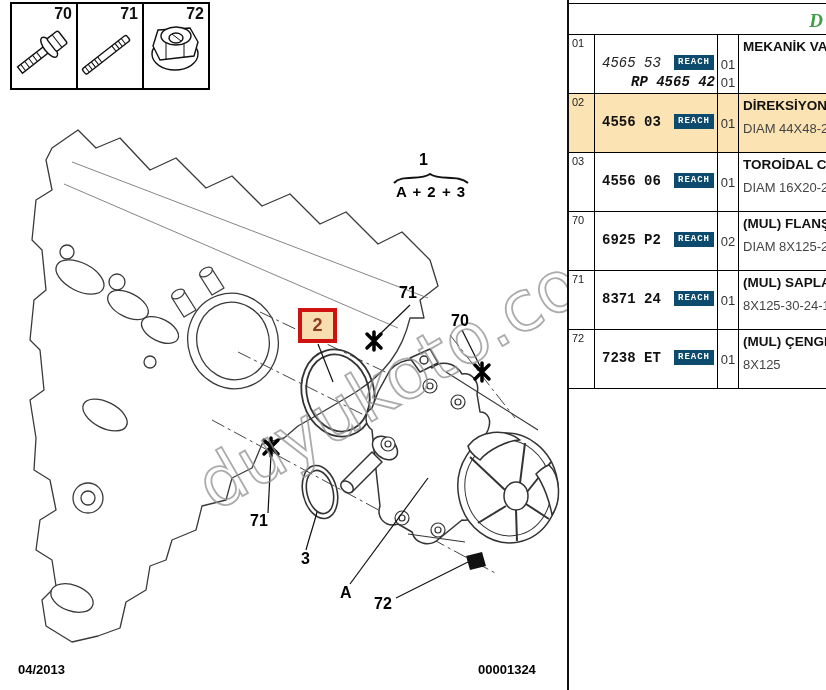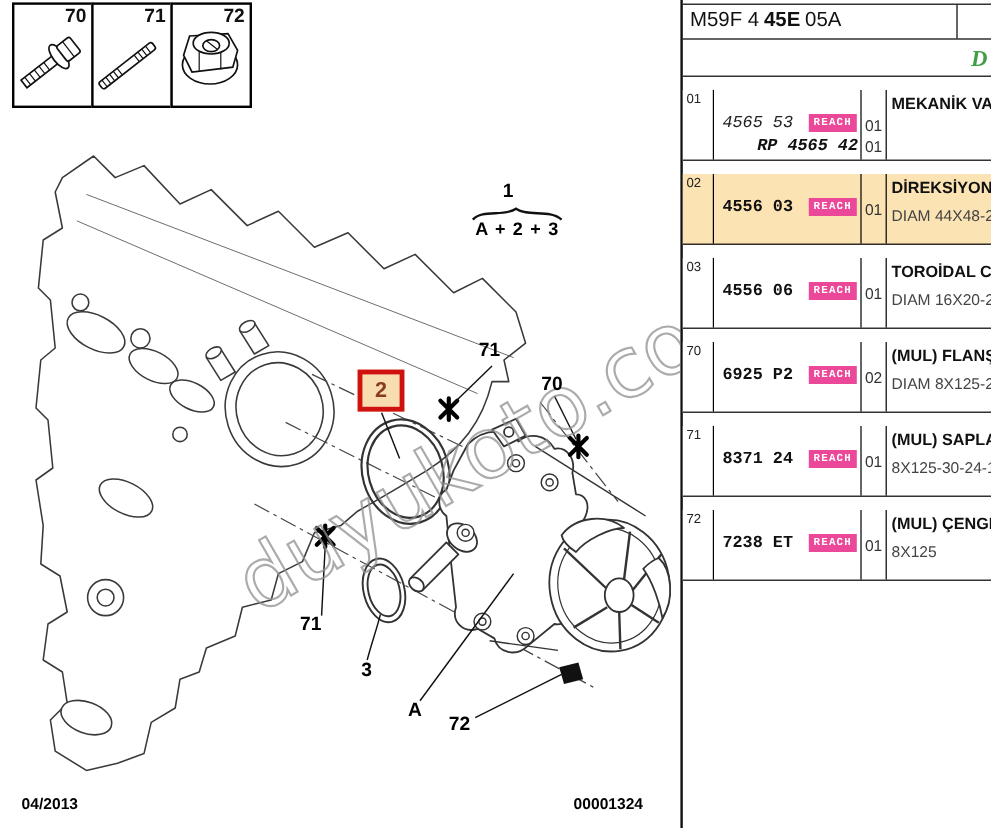--- a/index.html
+++ b/index.html
@@ -18,30 +18,30 @@
         font-weight:bold;font-size:18px;color:#8a3b24;}
   .foot{position:absolute;font-weight:bold;font-size:13px;color:#000;margin-left:16px;}
   
   .right-panel{position:absolute;left:567px;top:0;width:257px;height:690px;border-left:2px solid #111;background:#fff;}
   .pc-table{position:absolute;left:0;top:3px;width:257px;border-top:1px solid #000;}
   .hdr1{position:relative;height:25px;border-bottom:1px solid #000;font-size:17px;padding:3px 0 0 6px;white-space:nowrap;}
   .hdr1 .vdiv{position:absolute;left:228px;top:0;bottom:0;width:1px;background:#000;}
   .hdr1 b{margin:0 4px;}
   .hdr2{height:31px;border-bottom:1px solid #000;text-align:right;padding:6px 3px 0 0;box-sizing:border-box;}
   .ver{font-family:"Liberation Serif",serif;font-style:italic;font-weight:bold;font-size:19px;color:#3f9e46;}
-  .prow{position:relative;height:58px;border-bottom:1px solid #000;display:flex;background:#fff;margin-top:11px;}
+  .prow{position:relative;height:58px;border-bottom:1px solid #000;display:flex;background:#fff;}
   .prow.hl{background:#fbe3b4;}
   .c1{width:22px;border-right:1px solid #000;font-size:11px;color:#222;padding:2px 0 0 3px;box-sizing:content-box;}
   .c2{width:122px;position:relative;font-family:Liberation Mono, monospace;}
   .c3{width:20px;border-left:1px solid #000;border-right:1px solid #000;position:relative;font-size:13px;color:#333;}
   .c4{flex:1;position:relative;padding:4px 0 0 4px;font-size:13px;overflow:hidden;white-space:nowrap;color:#333;}
   .part{position:absolute;left:7px;top:20px;font-weight:bold;font-size:14px;color:#111;white-space:nowrap;}
   .part.it{font-weight:normal;font-style:italic;color:#222;}
   .rp{position:absolute;right:2px;top:39px;font-weight:bold;font-style:italic;font-size:14px;color:#111;white-space:nowrap;}
-  .reach{position:absolute;right:3px;top:20px;background:#ec4899;color:#fff;font-size:9px;font-weight:bold;
+  .reach{position:absolute;right:3px;top:20px;background:#0c4a6e;color:#fff;font-size:9px;font-weight:bold;
          letter-spacing:1px;padding:2px 4px;line-height:11px;cursor:pointer;}
   .qty{position:absolute;left:0;right:0;top:22px;text-align:center;}
   .qty2{position:absolute;left:0;right:0;top:40px;text-align:center;}
   .d1{font-weight:bold;color:#111;font-size:13.5px;}
   .d2{position:absolute;left:4px;top:27px;color:#444;}
 </style>
 </head>
 <body>
 
 <div class="stage">
@@ -214,24 +214,20 @@
   <div class="dlbl" style="left:301px;top:550px;">3</div>
   <div class="dlbl" style="left:340px;top:584px;">A</div>
   <div class="dlbl" style="left:374px;top:595px;">72</div>
 
   <div class="foot" style="left:2px;top:662px;">04/2013</div>
   <div class="foot" style="left:462px;top:662px;">00001324</div>
 
   <div class="right-panel">
     <div class="pc-table">
 
-      <div class="hdr1">
-        <span>M59F 4</span><b>45E</b><span>05A</span>
-        <span class="vdiv"></span>
-      </div>
 
       <div class="hdr2">
         <span class="ver">D</span>
       </div>
 
       <div class="prow">
         <div class="c1">01</div>
         <div class="c2">
           <span class="part it">4565 53</span>
           <span class="reach">REACH</span>

